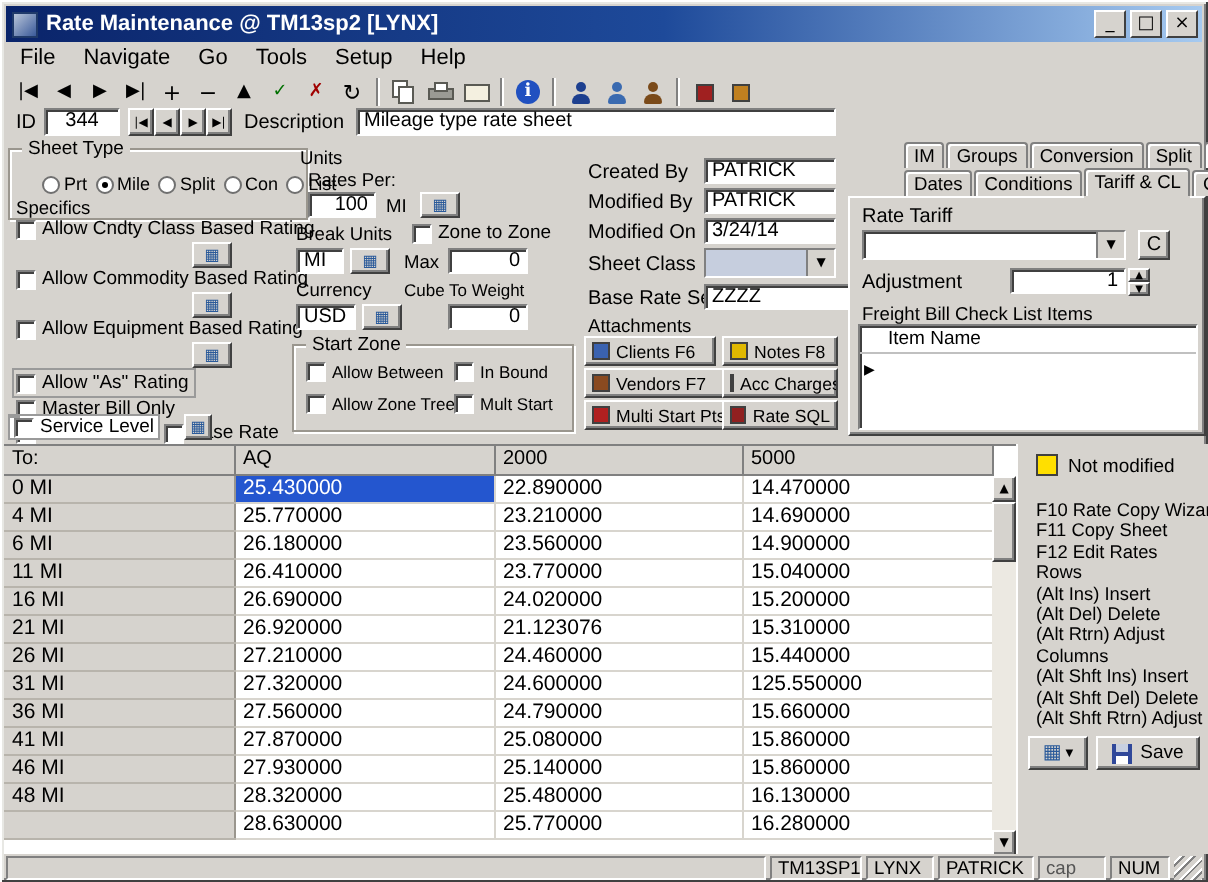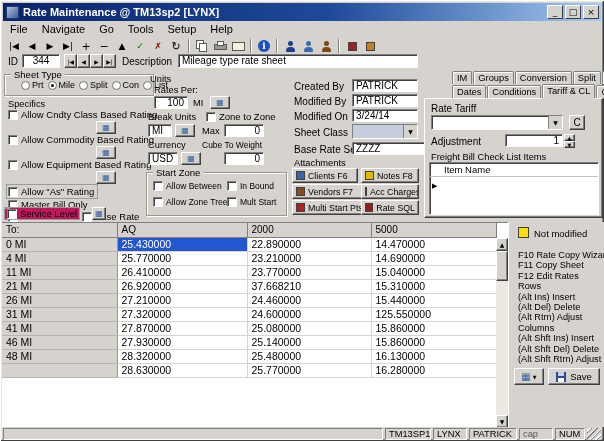--- a/index.html
+++ b/index.html
@@ -223,21 +223,21 @@
   <div class="abs sunk" style="left:22px;top:54px;width:38px;height:14px;text-align:center">344</div>
   <div class="abs" style="left:64px;top:54px;display:flex">
     <span class="btn3d ico" style="width:13px;height:14px;font-size:6px">|◀</span>
     <span class="btn3d ico" style="width:13px;height:14px;font-size:6px">◀</span>
     <span class="btn3d ico" style="width:13px;height:14px;font-size:6px">▶</span>
     <span class="btn3d ico" style="width:13px;height:14px;font-size:6px">▶|</span>
   </div>
   <span class="abs lbl" style="left:122px;top:56px">Description</span>
   <div class="abs sunk" style="left:178px;top:54px;width:240px;height:14px">Mileage type rate sheet</div>
 
-  <div class="abs grp" style="left:4px;top:74px;width:150px;height:22px">
+  <div class="abs grp" style="left:4px;top:74px;width:150px;height:36px">
     <span class="leg">Sheet Type</span>
     <div style="display:flex;gap:4px;align-items:center;height:100%;padding-left:16px">
       <span class="rd">
           <span class="cir"></span>
           <span class="rl">Prt</span>
         </span>
       <span class="rd on">
           <span class="cir"></span>
           <span class="rl">Mile</span>
         </span>
@@ -326,21 +326,21 @@
         <span class="cl" style="font-size:8.5px">Allow Zone Tree</span>
       </span>
     <span class="cb abs" style="left:80px;top:24px">
         <span class="box"></span>
         <span class="cl" style="font-size:8.5px">Mult Start</span>
       </span>
   </div>
 
   <span class="abs cb" style="left:6px;top:207px" hidden=""></span>
 
-  <span class="abs cb" style="left:4px;top:207px;border:1px solid #9a9a9a;padding:0 2px;background:#be185d">
+  <span class="abs cb" style="left:4px;top:207px;border:1px solid #9a9a9a;padding:0 2px;background:#ffffff">
       <span class="box"></span>
       <span class="cl">Service Level</span>
     </span>
   <span class="abs lkbtn" style="left:92px;top:207px;width:14px">▦</span>
 
   <span class="abs lbl" style="left:294px;top:81px">Created By</span>
   <div class="abs sunk" style="left:352px;top:79px;width:66px;height:13px">PATRICK</div>
   <span class="abs lbl" style="left:294px;top:96px">Modified By</span>
   <div class="abs sunk" style="left:352px;top:94px;width:66px;height:13px">PATRICK</div>
   <span class="abs lbl" style="left:294px;top:111px">Modified On</span>
@@ -435,42 +435,60 @@
           <td>22.890000</td>
           <td>14.470000</td>
         </tr>
           <tr>
           <td class="rowlab">4 MI</td>
           <td>25.770000</td>
           <td>23.210000</td>
           <td>14.690000</td>
         </tr>
           <tr>
+          <td class="rowlab">6 MI</td>
+          <td>26.180000</td>
+          <td>23.560000</td>
+          <td>14.900000</td>
+        </tr>
+          <tr>
           <td class="rowlab">11 MI</td>
           <td>26.410000</td>
           <td>23.770000</td>
           <td>15.040000</td>
         </tr>
           <tr>
+          <td class="rowlab">16 MI</td>
+          <td>26.690000</td>
+          <td>24.020000</td>
+          <td>15.200000</td>
+        </tr>
+          <tr>
           <td class="rowlab">21 MI</td>
           <td>26.920000</td>
-          <td>37.668210</td>
+          <td>21.123076</td>
           <td>15.310000</td>
         </tr>
           <tr>
           <td class="rowlab">26 MI</td>
           <td>27.210000</td>
           <td>24.460000</td>
           <td>15.440000</td>
         </tr>
           <tr>
           <td class="rowlab">31 MI</td>
           <td>27.320000</td>
           <td>24.600000</td>
           <td>125.550000</td>
+        </tr>
+          <tr>
+          <td class="rowlab">36 MI</td>
+          <td>27.560000</td>
+          <td>24.790000</td>
+          <td>15.660000</td>
         </tr>
           <tr>
           <td class="rowlab">41 MI</td>
           <td>27.870000</td>
           <td>25.080000</td>
           <td>15.860000</td>
         </tr>
           <tr>
           <td class="rowlab">46 MI</td>
           <td>27.930000</td>

